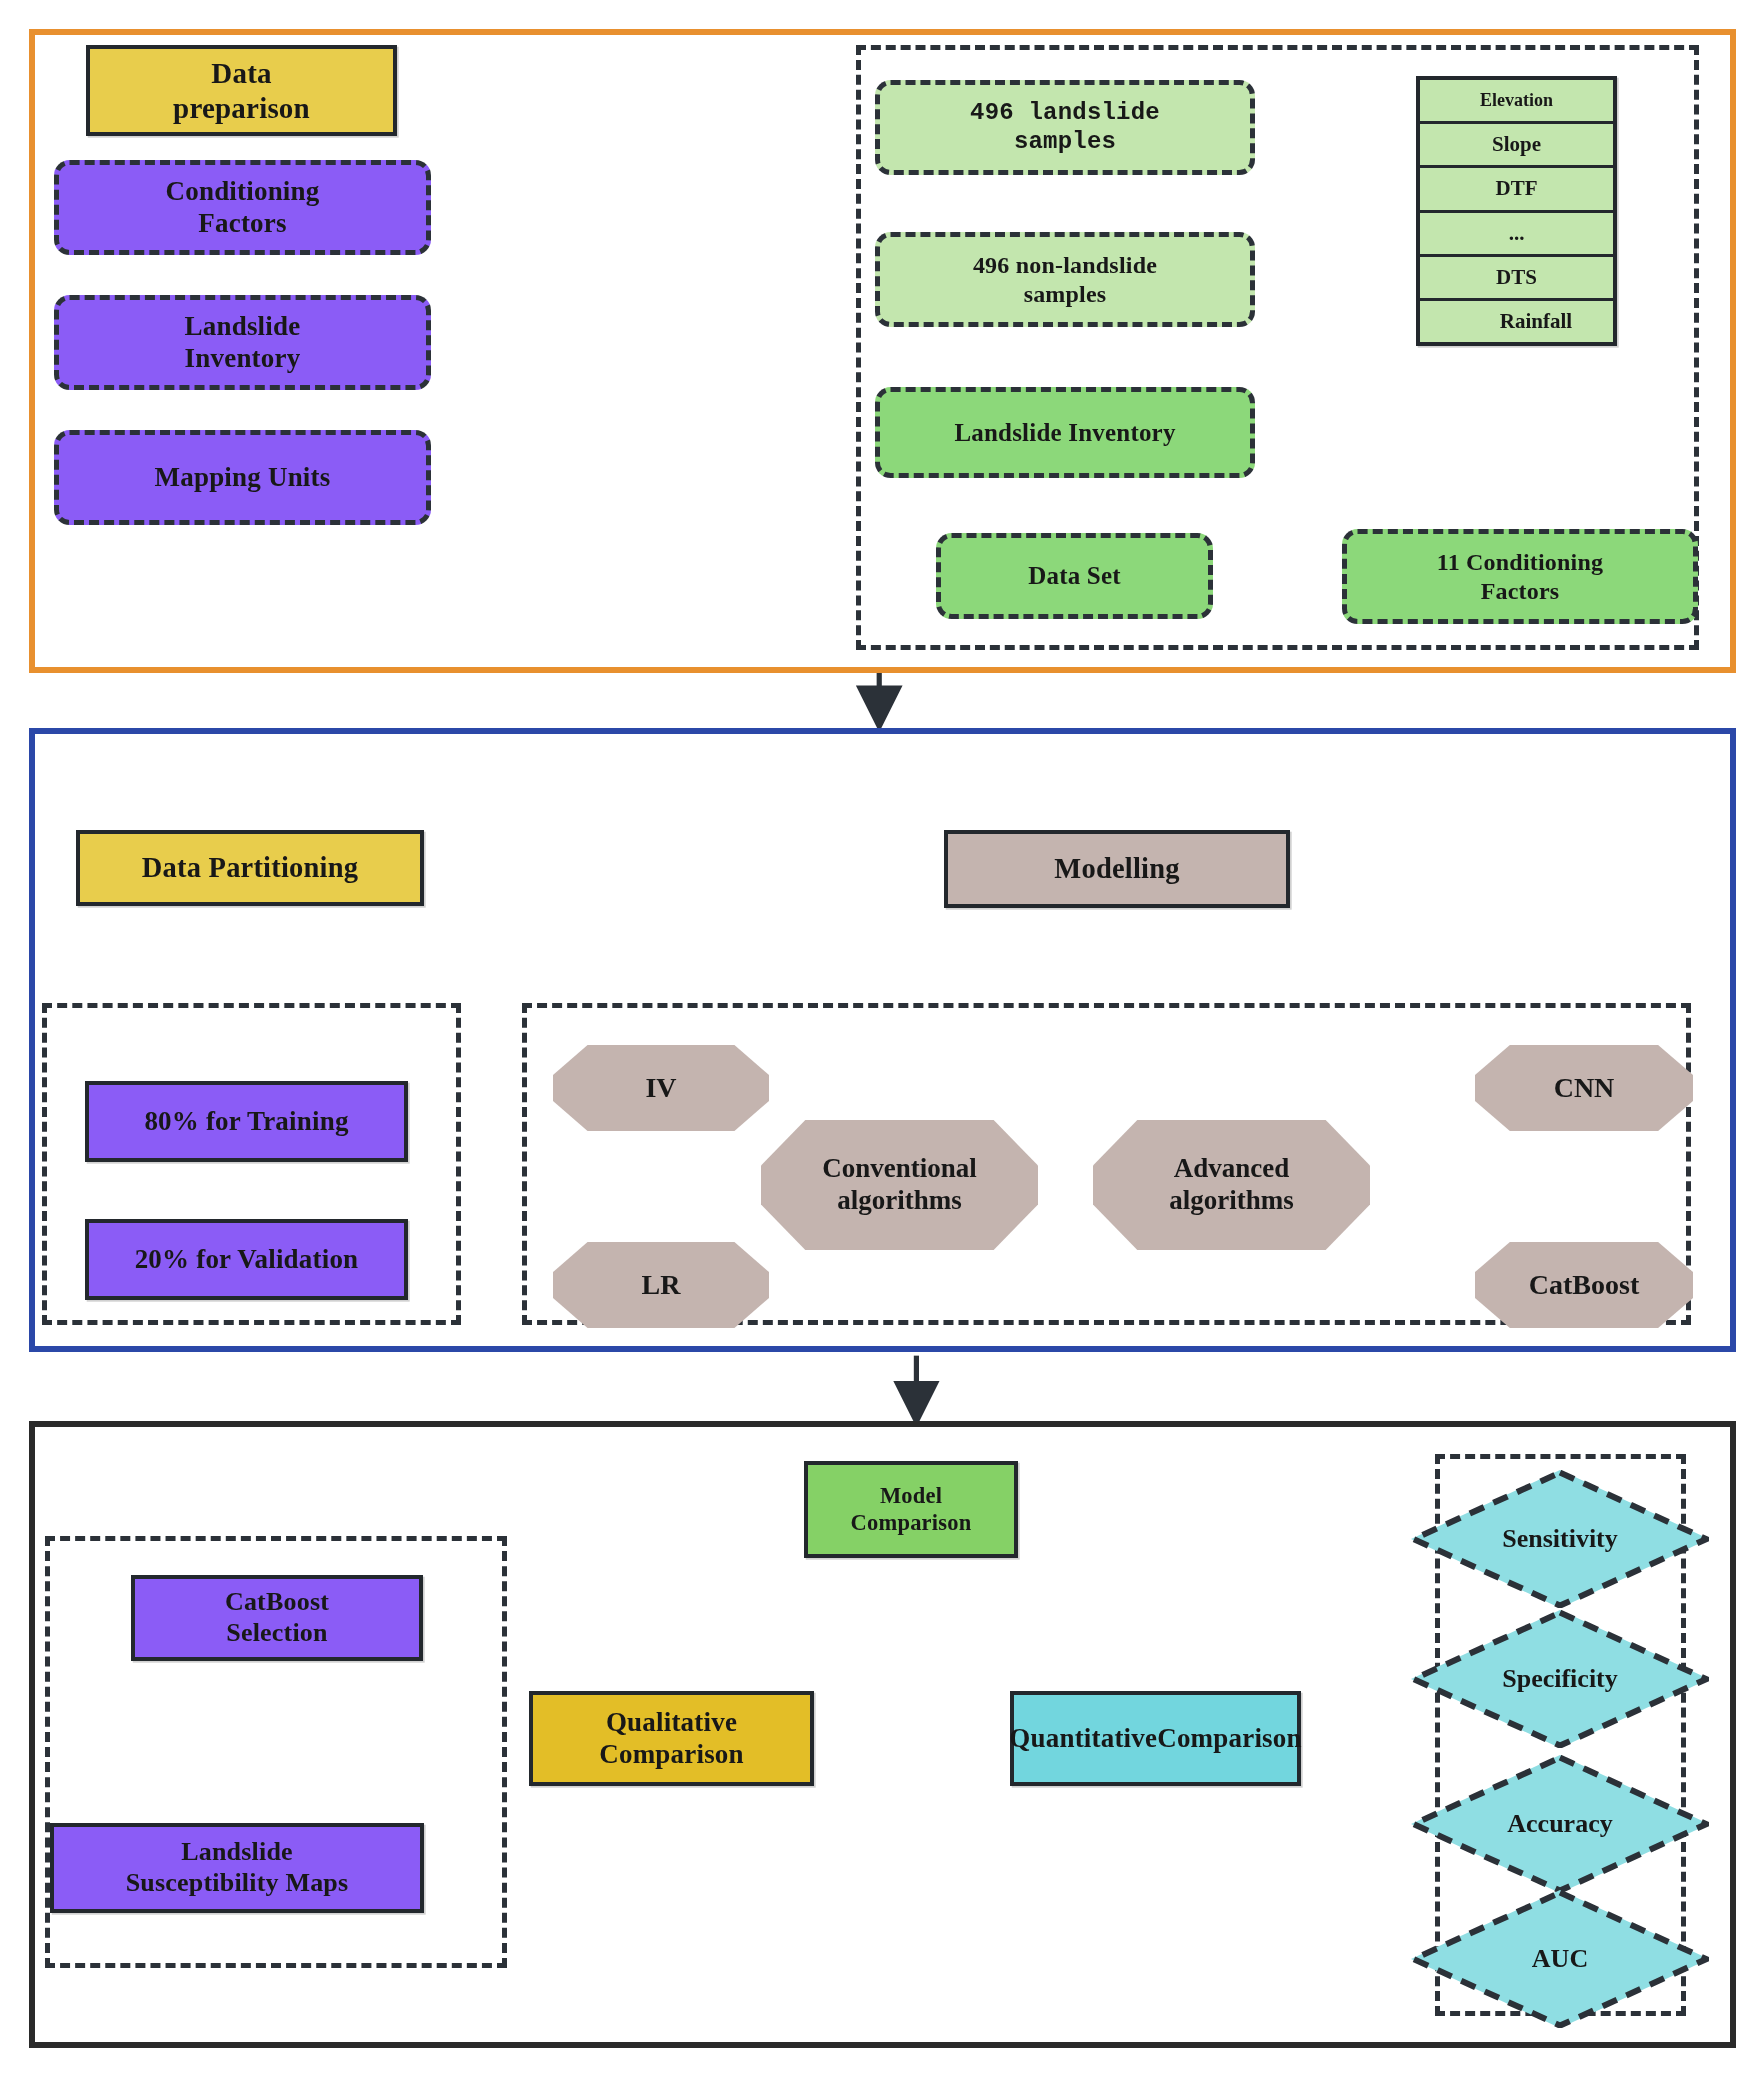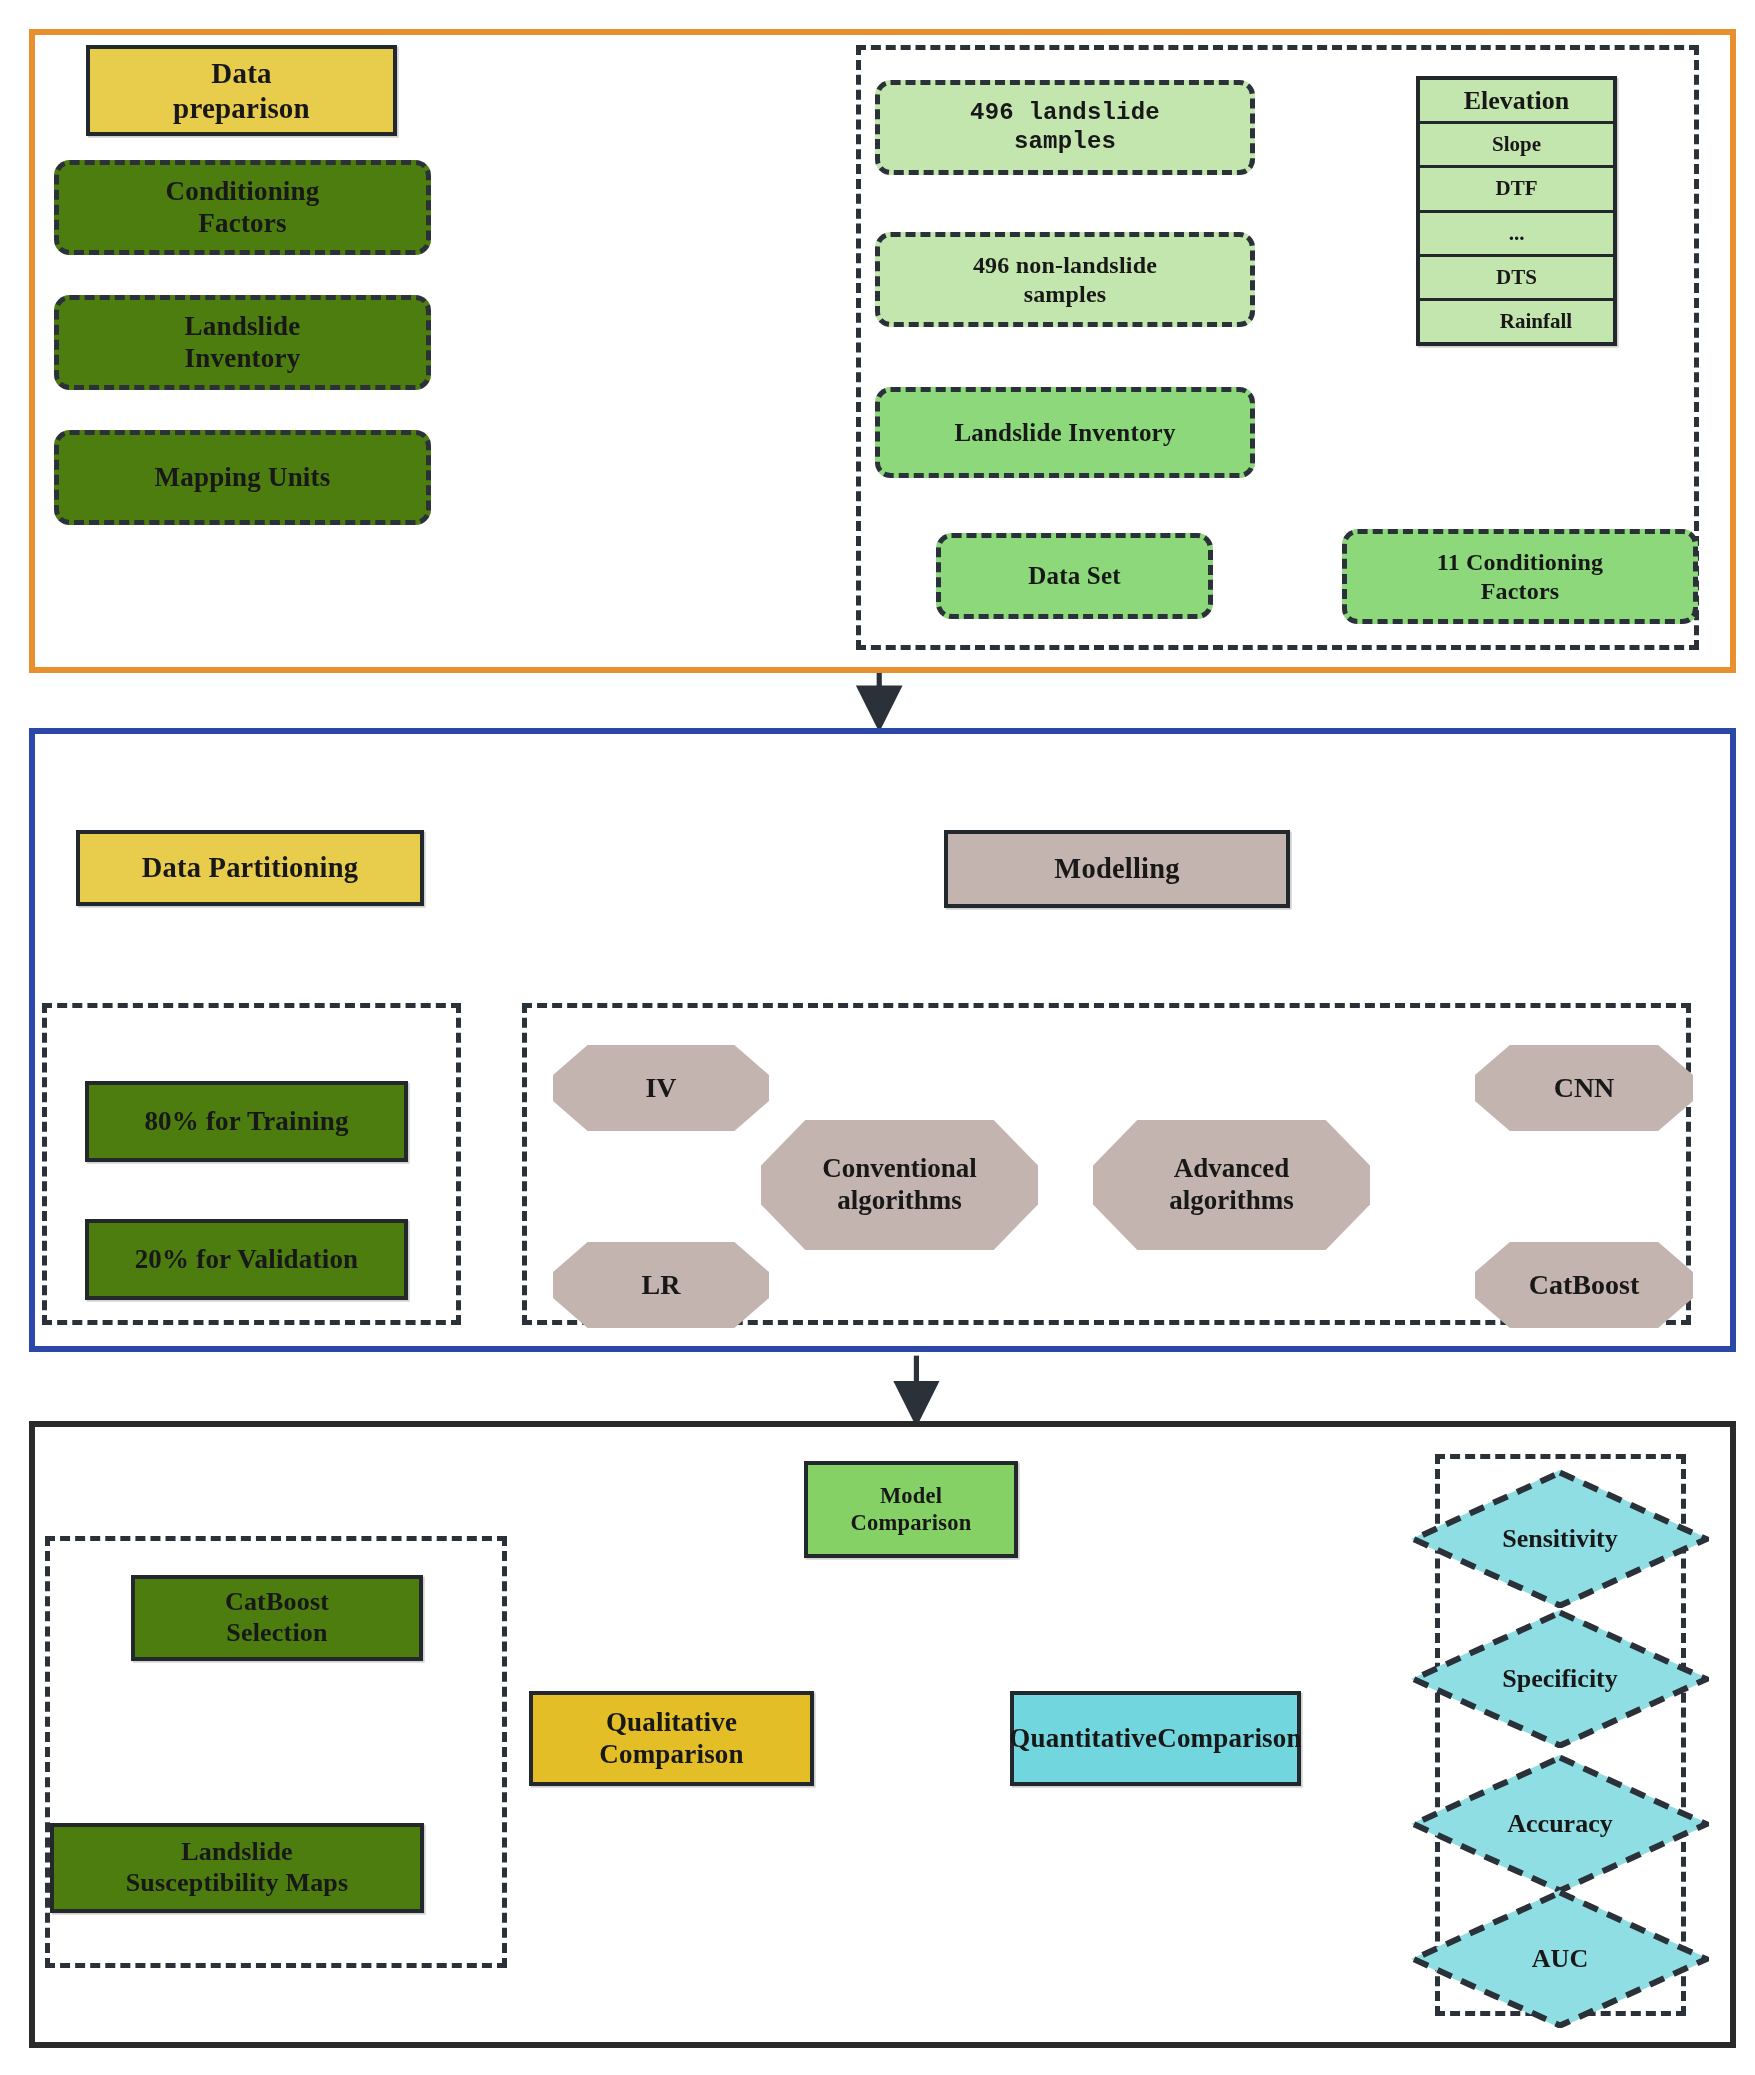--- a/index.html
+++ b/index.html
@@ -17,21 +17,21 @@
 
   
   .node{position:absolute;box-sizing:border-box;display:flex;align-items:center;
         justify-content:center;text-align:center;color:#181818;font-weight:bold;
         line-height:1.18;letter-spacing:0.2px;}
 
   .solid{border:4.3px solid #23282D;box-shadow:1.7px 1.7px 0 rgba(0,0,0,.18);}
   .dashbox{border:5.2px dashed #2B3138;border-radius:15.6px;}
 
   .fill-gold{background:#E8CD4C;}
-  .fill-lightyellow{background:#4d7c0f;}
+  .fill-lightyellow{background:#8b5cf6;}
   .fill-green-l{background:#C3E6AE;}
   .fill-green-m{background:#8CD87A;}
   .fill-green-s{background:#85D166;}
   .fill-taupe{background:#C4B4AF;}
   .fill-cyan{background:#72D6DE;}
   .fill-gold-d{background:#E3BE27;}
 
   
   .stack{position:absolute;box-sizing:border-box;border:4.3px solid #23282D;
          box-shadow:1.7px 1.7px 0 rgba(0,0,0,.18);background:#C3E6AE;}
@@ -161,21 +161,21 @@
 
   <div class="node dashbox fill-green-m" style="left:875px;top:387px;width:380px;height:91px;font-size:25px;">
     <span>Landslide Inventory</span>
   </div>
 
   <div class="node dashbox fill-green-m" style="left:936px;top:533px;width:277px;height:86px;font-size:25px;">
     <span>Data Set</span>
   </div>
 
   <div class="stack" style="left:1416px;top:76px;width:201px;height:270px;display:flex;flex-direction:column;">
-    <div class="cell" style="flex:1;font-size:26px;">Elevation</div>
+    <div class="cell" style="flex:1;font-size:18px;">Elevation</div>
     <div class="cell" style="flex:1;font-size:21px;">Slope</div>
     <div class="cell" style="flex:1;font-size:21px;">DTF</div>
     <div class="cell" style="flex:1;font-size:21px;">...</div>
     <div class="cell" style="flex:1;font-size:21px;">DTS</div>
     <div class="cell" style="flex:1;font-size:21px;">Rainfall</div>
   </div>
 
   <div class="node dashbox fill-green-m" style="left:1342px;top:529px;width:356px;height:95px;font-size:24px;flex-direction:column;">
     <span>11 Conditioning</span>
     <span>Factors</span>

